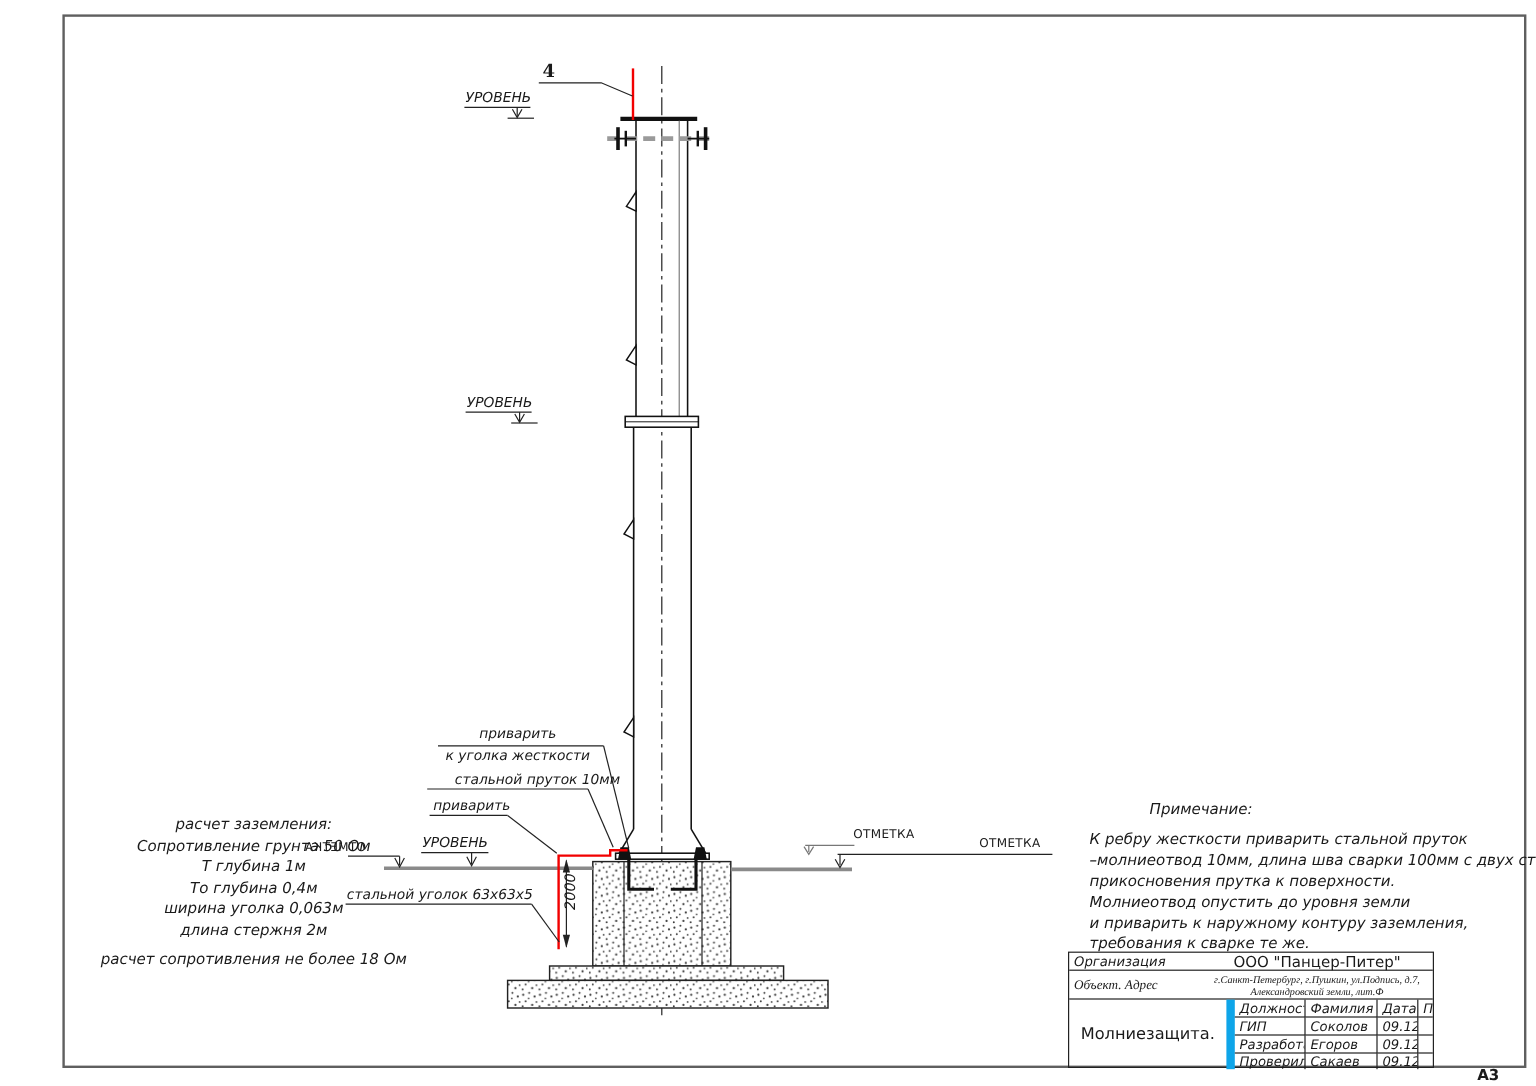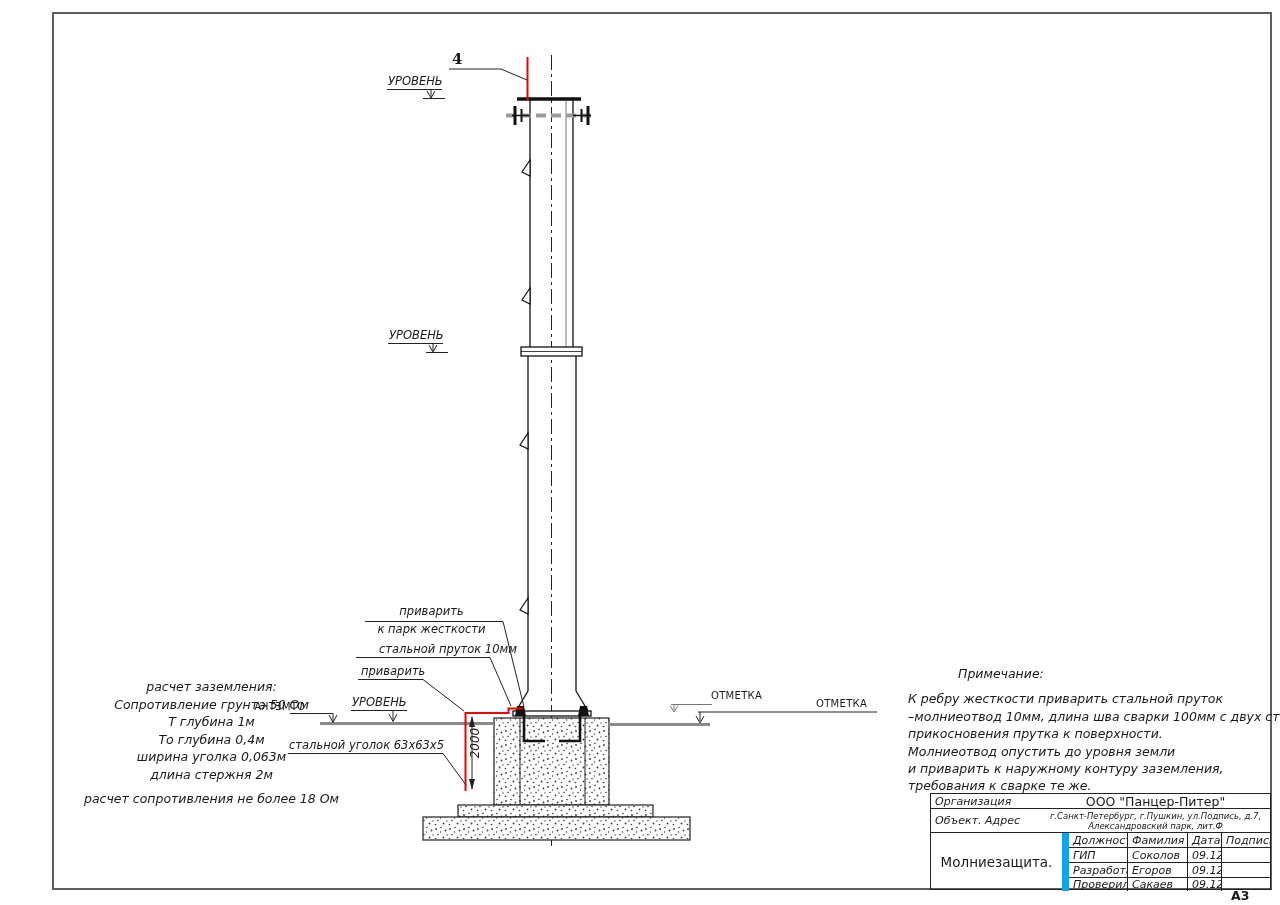--- a/index.html
+++ b/index.html
@@ -19,25 +19,25 @@
   .calc { position:absolute; left:84px; top:678px; font-style:italic; font-size:12.5px;text-align:center; }
   .calc div { line-height:17.5px; white-space:nowrap; }
   .calc div:last-child { margin-top:7px; }
   .notes { position:absolute; left:908px; top:665px; font-style:italic; font-size:12.5px; }
   .notes .notes-title { margin-left:50px; margin-bottom:8px; }
   .notes div { line-height:17.4px; white-space:nowrap; }
   .dim-rot { position:absolute; left:468px; top:772px; width:58px; text-align:center;
              font-style:italic; font-size:12px; transform:rotate(-90deg); transform-origin:0 0; }
 
   
-  .tblock { position:absolute; left:930px; top:793px; width:341px; height:97px;
+  .tblock { position:absolute; left:890px; top:793px; width:305px; height:97px;
             border:1.5px solid #222; font-size:11px; }
   .t-row { display:flex; border-bottom:1px solid #222; }
   .t-row1 { height:15px; }
-  .t-row2 { height:24px; }
+  .t-row2 { height:24px;font-family:Liberation Serif, serif; }
   .t-label { width:110px; font-style:italic; padding-left:4px; display:flex; align-items:center; }
   .t-val { flex:1; display:flex; align-items:center; justify-content:center;
            font-size:12.5px; white-space:nowrap; }
   .t-addr { flex:1; display:flex; flex-direction:column; align-items:center; justify-content:center;
             font-style:italic; font-size:8.5px; line-height:10px; white-space:nowrap; }
   .t-grid { display:grid; grid-template-columns:138px 59px 60px 34px auto;
             grid-template-rows:15px 15px 15px auto; height:58px; }
   .t-cell { border-right:1px solid #222; border-bottom:1px solid #222;
             display:flex; align-items:center; padding-left:4px;
             font-style:italic; white-space:nowrap; overflow:hidden; }
@@ -188,21 +188,21 @@
   <div class="lbl" style="left:389px; top:328px;">УРОВЕНЬ</div>
   <div class="lbl" style="left:352px; top:695px;">УРОВЕНЬ</div>
 
   <div class="otm" style="left:254px; top:701px;">
     <span class="mirror">ОТМЕТКА</span>
   </div>
   <div class="otm" style="left:711px; top:690px;">ОТМЕТКА</div>
   <div class="otm" style="left:816px; top:698px;">ОТМЕТКА</div>
 
   <div class="lbl lbl-center" style="left:360px; top:604px; width:143px;">приварить</div>
-  <div class="lbl lbl-center" style="left:360px; top:622px; width:143px;">к парк жесткости</div>
+  <div class="lbl lbl-center" style="left:360px; top:622px; width:143px;">к уголка жесткости</div>
   <div class="lbl" style="left:357px; top:642px;margin-left:22px;">стальной пруток 10мм</div>
   <div class="lbl" style="left:361px; top:664px;">приварить</div>
   <div class="lbl" style="left:289px; top:738px;">стальной уголок 63х63х5</div>
   <div class="dim-rot">2000</div>
 
   <div class="calc">
     <div>расчет заземления:</div>
     <div>Сопротивление грунта 50 Ом</div>
     <div>Т глубина 1м</div>
     <div>То глубина 0,4м</div>
@@ -223,21 +223,21 @@
 
   <div class="tblock">
     <div class="t-row t-row1">
       <div class="t-label">Организация</div>
       <div class="t-val">ООО "Панцер-Питер"</div>
     </div>
     <div class="t-row t-row2">
       <div class="t-label">Объект. Адрес</div>
       <div class="t-addr">
         <div>г.Санкт-Петербург, г.Пушкин, ул.Подпись, д.7,</div>
-        <div>Александровский парк, лит.Ф</div>
+        <div>Александровский земли, лит.Ф</div>
       </div>
     </div>
     <div class="t-grid">
       <div class="t-doc">Молниезащита.</div>
       <div class="t-cell">Должность</div>
       <div class="t-cell">Фамилия</div>
       <div class="t-cell">Дата</div>
       <div class="t-cell last-col">Подпись</div>
 
       <div class="t-cell">ГИП</div>

